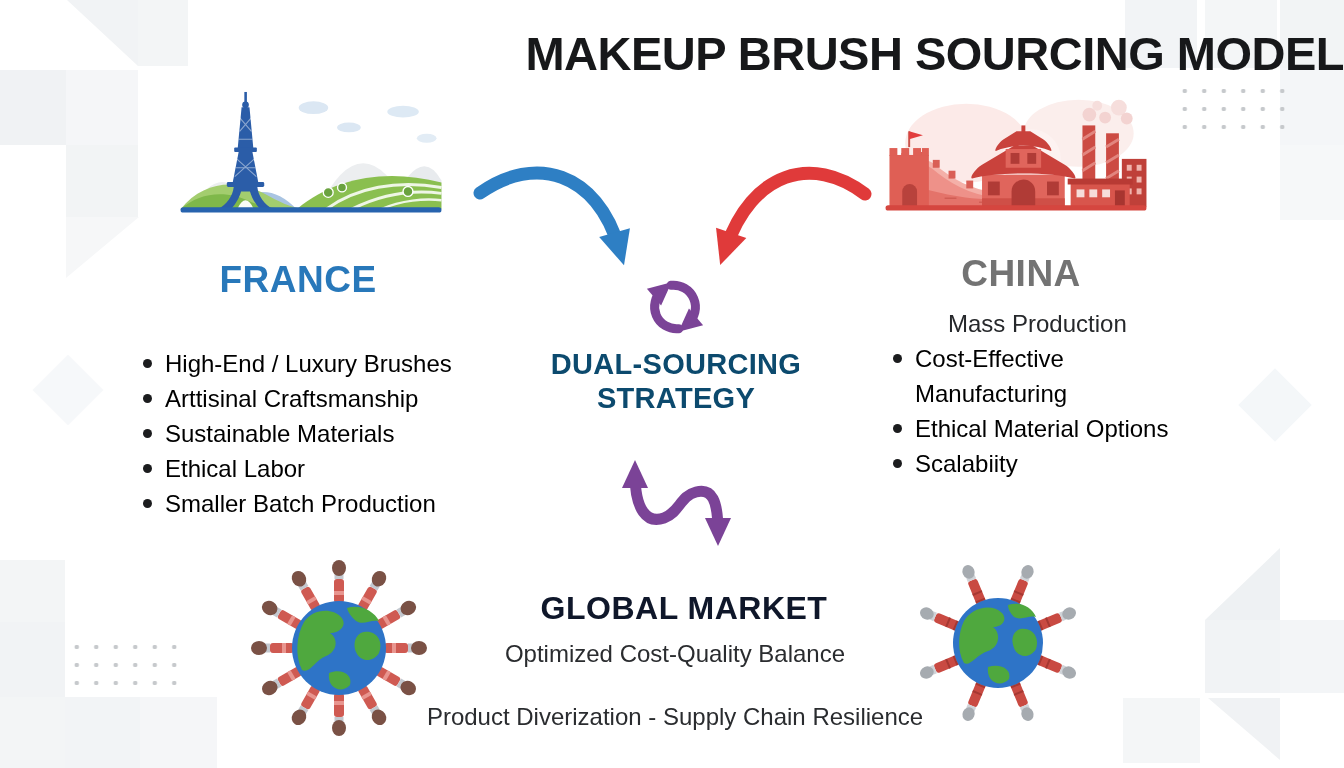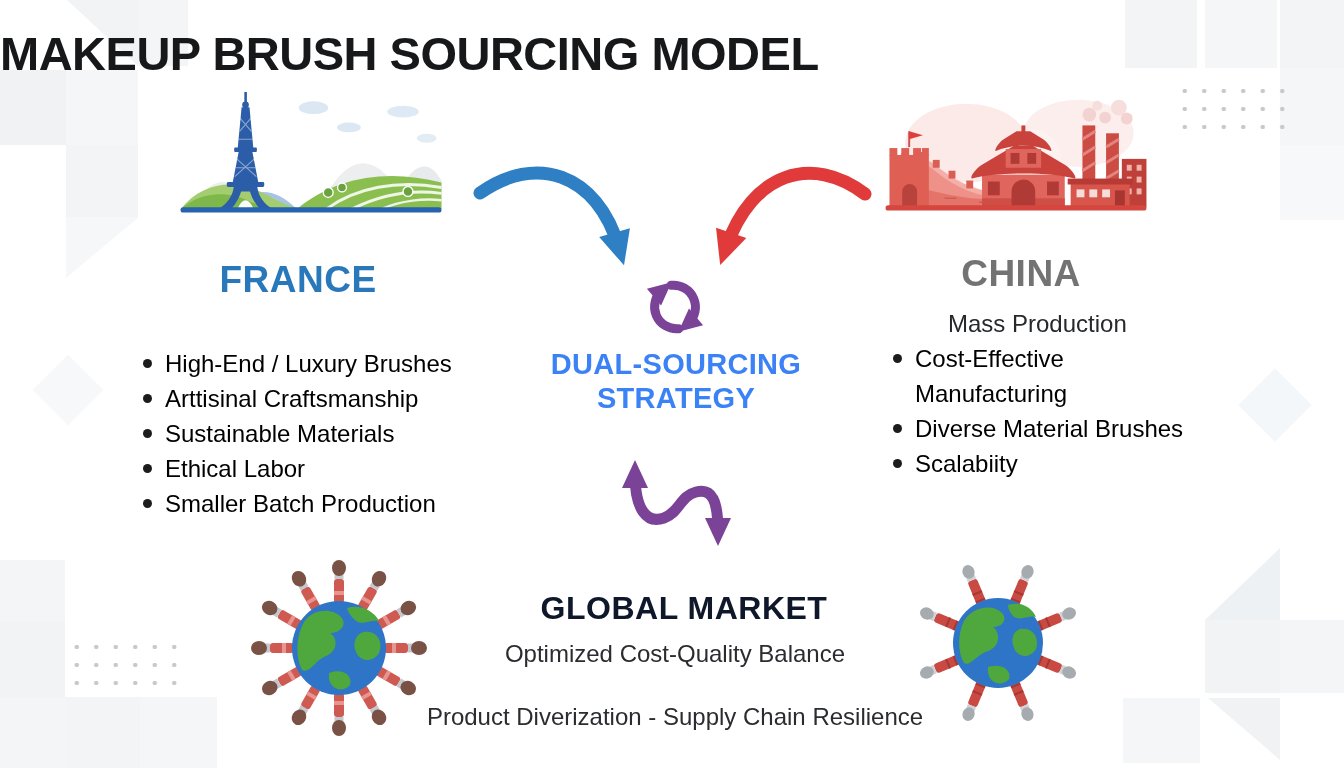--- a/index.html
+++ b/index.html
@@ -8,21 +8,21 @@
     font-family:"Liberation Sans",sans-serif;color:#232528;
   }
   .abs{position:absolute;}
   .bg{position:absolute;pointer-events:none;}
   .dots{
     position:absolute;width:112px;height:50px;
     background-image:radial-gradient(#c6c9cc 2px, transparent 2.6px);
     background-size:19.5px 18px;background-position:2px 2px;
   }
   .title{
-    position:absolute;top:28px;left:0;width:100%;text-align:left;
+    position:absolute;top:28px;left:0;width:100%;text-align:right;
     font-size:47px;line-height:52px;font-weight:800;letter-spacing:-0.5px;color:#17181a;
   }
   .country-heading{
     position:absolute;width:280px;text-align:center;
     font-size:37px;line-height:44px;font-weight:800;letter-spacing:0.5px;
   }
   .h-fr{color:#2878ba;left:158px;top:258px;}
   .h-cn{color:#737373;left:881px;top:252px;}
   .benefits{
     position:absolute;margin:0;padding:0;list-style:none;
@@ -30,21 +30,21 @@
   }
   .benefits li{position:relative;padding-left:27px;}
   .benefits li::before{
     content:"";position:absolute;left:5px;top:13px;width:9px;height:9px;border-radius:50%;background:#1b1c1e;
   }
   .fr-list{left:138px;top:346px;width:330px;white-space:nowrap;}
   .cn-list{left:888px;top:341px;width:300px;}
   .cn-intro{position:absolute;left:913px;top:306px;font-size:24px;line-height:35px;color:#26282b;margin-left:35px;}
   .strategy-heading{
     position:absolute;left:526px;top:347px;width:300px;text-align:center;
-    font-size:29px;line-height:34px;font-weight:800;color:#3b82f6;letter-spacing:0.3px;
+    font-size:29px;line-height:34px;font-weight:800;color:#0c4a6e;letter-spacing:0.3px;
   }
   .global-heading{
     position:absolute;left:484px;top:588px;width:400px;text-align:center;
     font-size:32px;line-height:40px;font-weight:800;color:#0f172a;letter-spacing:0.5px;
   }
   .global-sub{position:absolute;left:419px;width:512px;text-align:center;font-size:24px;line-height:30px;color:#2a2c2f;}
   .gs1{top:639px;}
   .gs2{top:702px;}
   svg{display:block;overflow:visible;}
 </style>
@@ -213,21 +213,21 @@
     <li>High-End / Luxury Brushes</li>
     <li>Arttisinal Craftsmanship</li>
     <li>Sustainable Materials</li>
     <li>Ethical Labor</li>
     <li>Smaller Batch Production</li>
   </ul>
 
   <div class="cn-intro">Mass Production</div>
   <ul class="benefits cn-list">
     <li>Cost-Effective Manufacturing</li>
-    <li>Diverse Material Brushes</li>
+    <li>Ethical Material Options</li>
     <li>Scalabiity</li>
   </ul>
 
   <svg class="abs" style="left:455px;top:148px;" width="435" height="140" viewBox="0 0 435 140">
     <defs>
       <marker id="mBlue" markerUnits="userSpaceOnUse" markerWidth="40" markerHeight="40" refX="18" refY="20" orient="auto">
         <path d="M2,4 L36,20 L2,36 Z" fill="#2e7fc4"></path>
       </marker>
       <marker id="mRed" markerUnits="userSpaceOnUse" markerWidth="40" markerHeight="40" refX="18" refY="20" orient="auto">
         <path d="M2,4 L36,20 L2,36 Z" fill="#e03a3a"></path>

